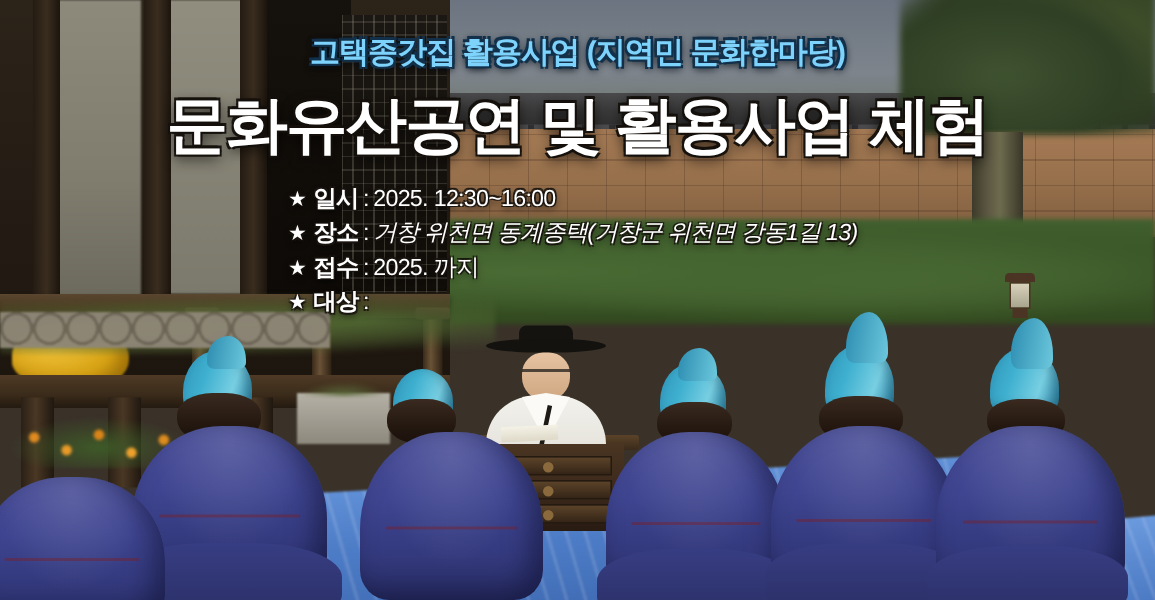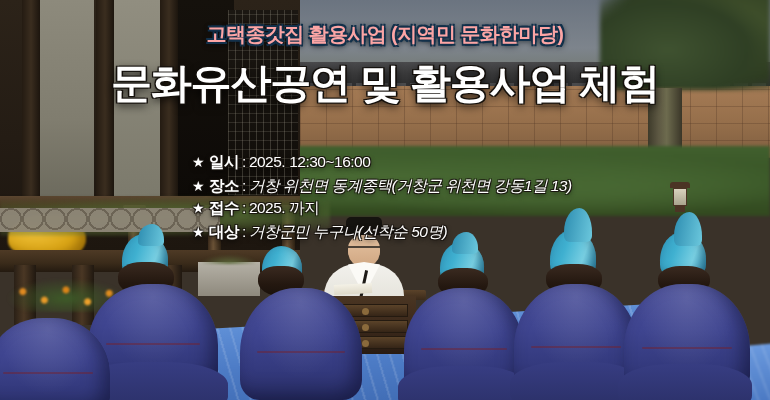--- a/index.html
+++ b/index.html
@@ -311,21 +311,21 @@
     border-radius:40% 40% 26% 26%/44% 44% 34% 34%;
   }
 
   
   .txt { position:absolute; left:0; top:0; width:770px; }
 
   .eyebrow {
     position:absolute; top:21px; left:0; width:770px;
     text-align:center;
     font-size:20px; font-weight:bold; letter-spacing:-0.6px;
-    color:#fca5a5;
+    color:#7dd3fc;
     text-shadow:
       -1.6px -1.6px 0 #12304a, 1.6px -1.6px 0 #12304a,
       -1.6px  1.6px 0 #12304a, 1.6px  1.6px 0 #12304a,
        0 0 5px rgba(0,25,45,.9), 0 2px 6px rgba(0,0,0,.8);
     white-space:nowrap;
   }
 
   .headline {
     position:absolute; top:56px; left:0; width:770px;
     text-align:center;
@@ -349,21 +349,21 @@
     letter-spacing:-0.5px;
     white-space:nowrap;
     text-shadow:
       -1px -1px 0 rgba(25,20,15,.85), 1px -1px 0 rgba(25,20,15,.85),
       -1px  1px 0 rgba(25,20,15,.85), 1px  1px 0 rgba(25,20,15,.85),
        0 2px 5px rgba(0,0,0,.8);
   }
   .d-star { font-size:14px; margin-right:5px; }
   .d-label { font-weight:bold; }
   .d-sep { margin:0 3px; }
-  .d-plain { font-weight:normal;margin-top:31px; }
+  .d-plain { font-weight:normal; }
   .d-strong { font-weight:bold; font-size:17.5px; letter-spacing:-0.8px; }
   .d-tail { font-weight:normal; margin-left:4px; }
   .nowrap { white-space:nowrap;font-style:italic; }
 </style>
 </head>
 <body>
 
 <div id="poster">
 
   <div class="photo">
@@ -504,19 +504,18 @@
         <span class="d-label">접수</span>
         <span class="d-sep">:</span>
         <span class="d-plain">2025.</span>
         <span class="d-tail">까지</span>
       </div>
 
       <div class="d-row">
         <span class="d-star">★</span>
         <span class="d-label">대상</span>
         <span class="d-sep">:</span>
-        <span class="d-plain nowrap">거창군민 누구나(선착순 50명)</span>
       </div>
 
     </div>
   </div>
 
 </div>
 
 </body></html>

